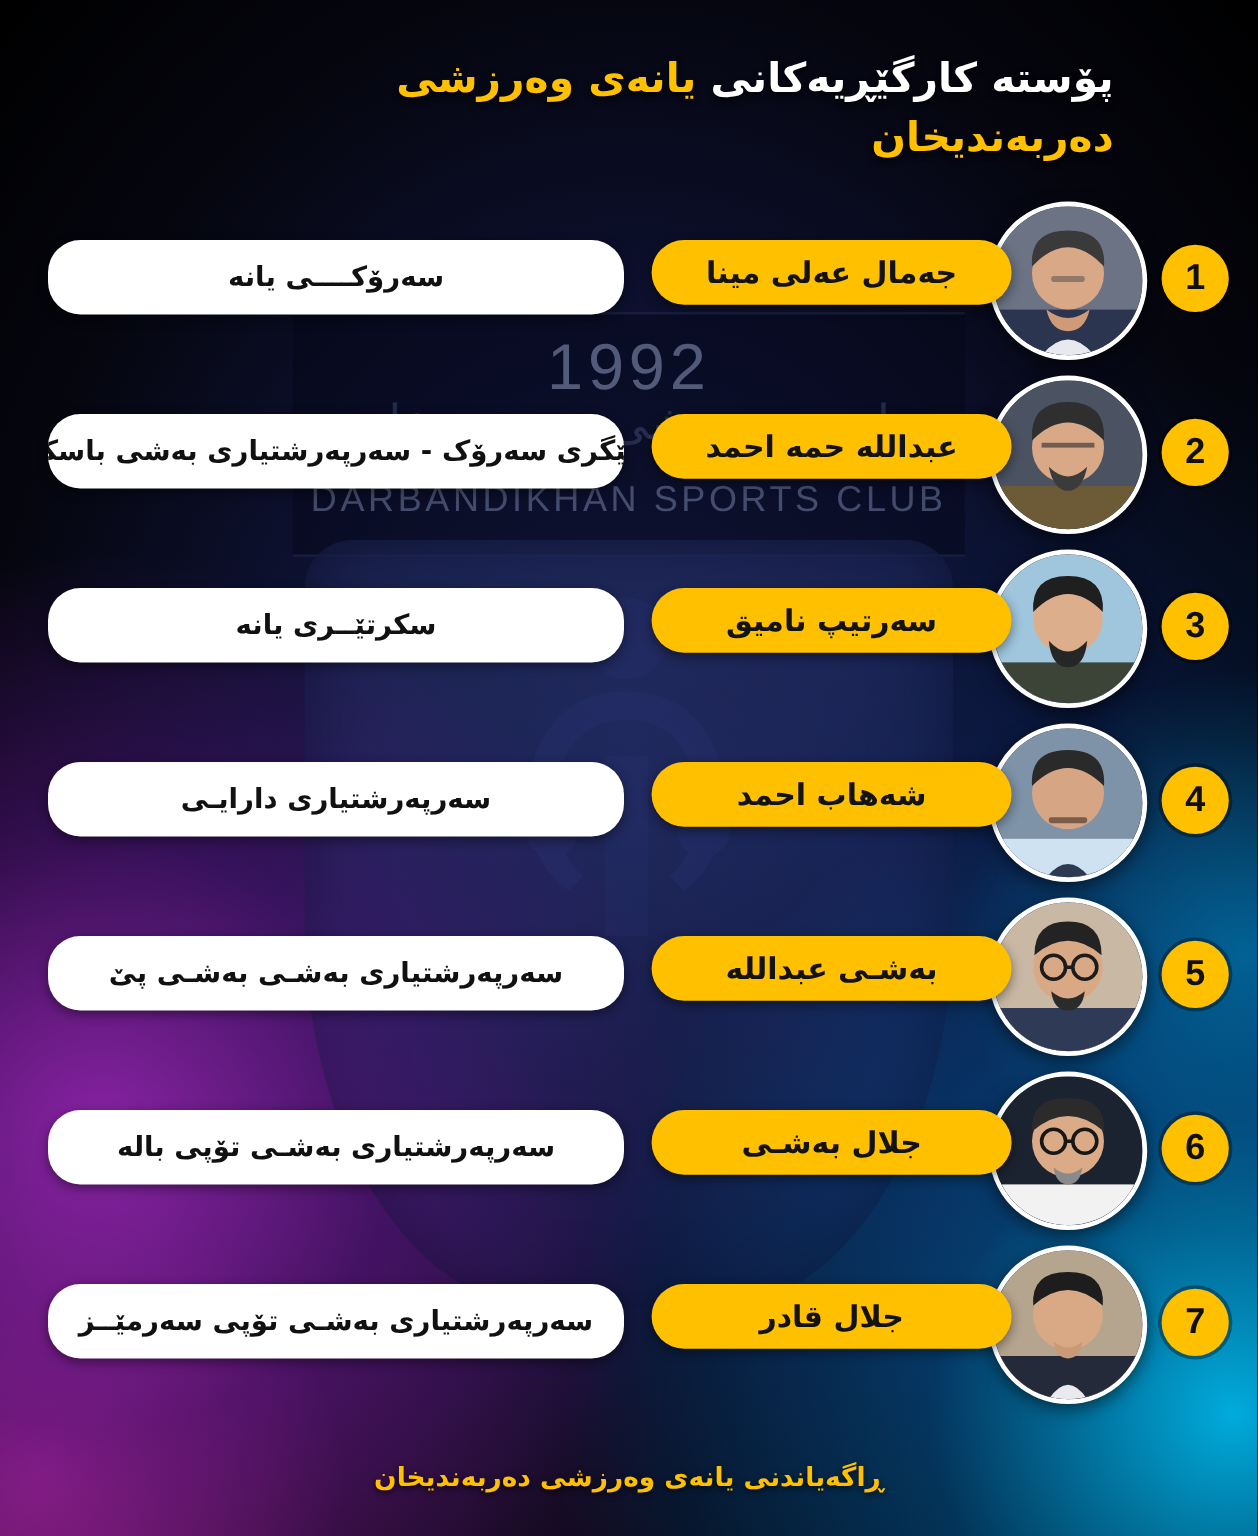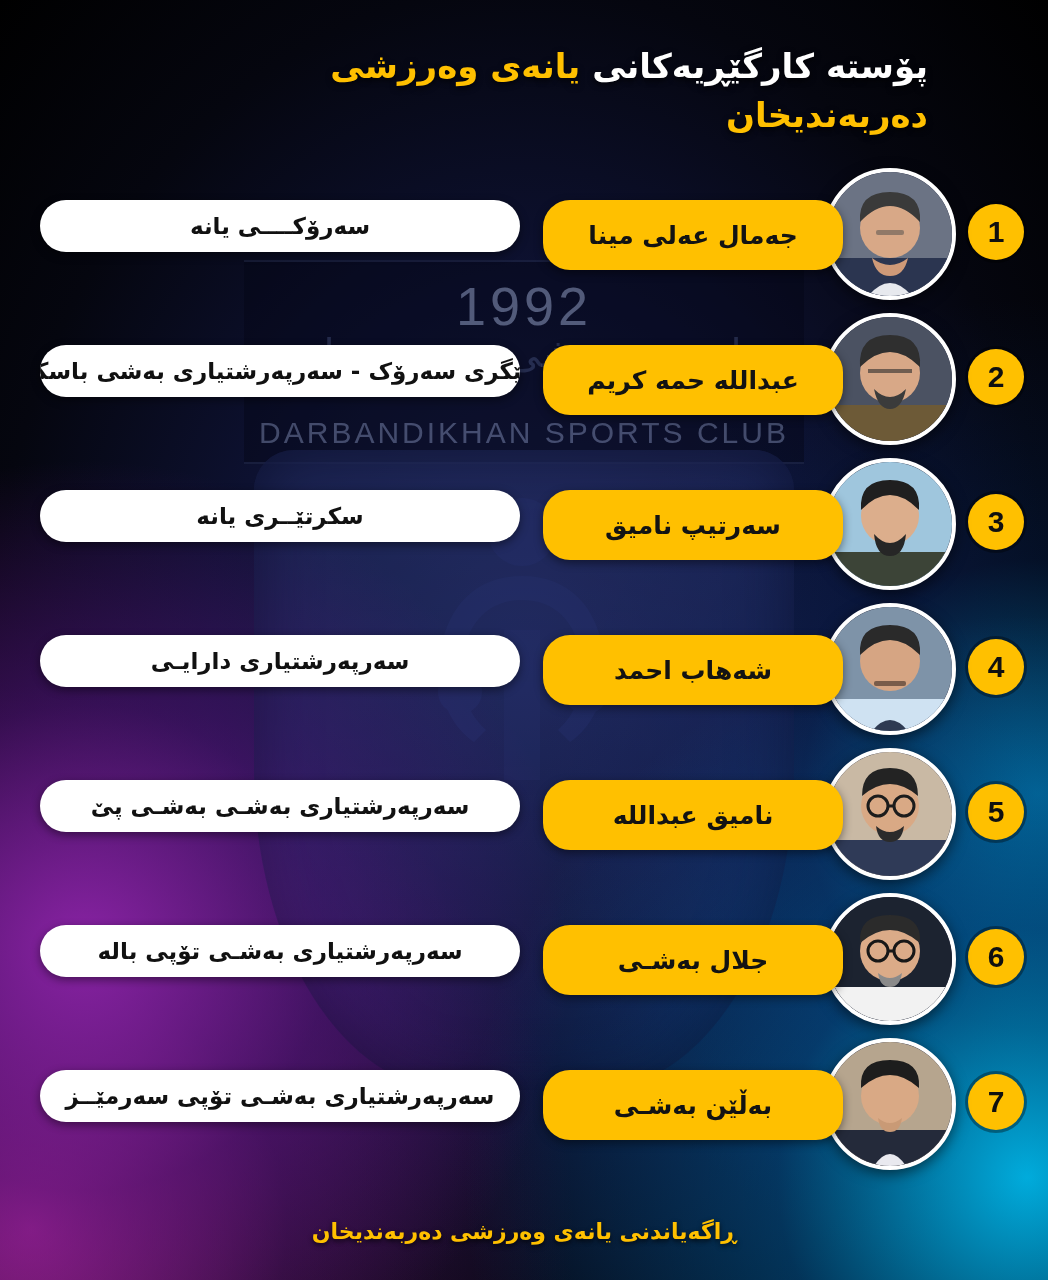--- a/index.html
+++ b/index.html
@@ -77,21 +77,20 @@
     position: absolute;
     left: 50%;
     transform: translateX(-50%);
     top: 250px;
     font-size: 30px;
     letter-spacing: 3px;
     color: rgba(175,190,230,0.62);
     font-family: "Liberation Sans", sans-serif;
     direction: ltr;
     white-space: nowrap;
-    margin-top: 16px;
   }
   .crest-shield {
     position: absolute;
     left: 50%;
     transform: translateX(-50%);
     top: 300px;
     width: 540px;
     height: 640px;
     background: linear-gradient(180deg, rgba(58,74,150,0.55) 0%, rgba(40,52,120,0.45) 55%, rgba(28,36,92,0.30) 100%);
     border-radius: 40px 40px 200px 200px / 40px 40px 320px 320px;
@@ -169,38 +168,38 @@
     background: #2a2f45;
     box-shadow: 0 4px 14px rgba(0,0,0,0.55);
   }
   .avatar svg { display: block; width: 100%; height: 100%; }
 
   .name-pill {
     position: absolute;
     right: 205px;
     top: 32px;
     width: 300px;
-    height: 70px;
+    height: 54px;
     border-radius: 27px;
     background: #FFC000;
     color: #131313;
     display: flex;
     align-items: center;
     justify-content: center;
     font-size: 25px;
     font-weight: bold;
     box-shadow: 0 3px 10px rgba(0,0,0,0.45);
   }
 
   .role-pill {
     position: absolute;
     right: 528px;
     left: 40px;
     top: 32px;
-    height: 52px;
+    height: 62px;
     border-radius: 27px;
     background: #ffffff;
     color: #111111;
     display: flex;
     align-items: center;
     justify-content: center;
     font-size: 23px;
     font-weight: bold;
     box-shadow: 0 3px 10px rgba(0,0,0,0.45);
     padding: 0 16px;
@@ -277,21 +276,21 @@
         <div class="avatar">
           <svg viewBox="0 0 124 124">
             <rect width="124" height="124" fill="#4b5262"></rect>
             <rect x="0" y="88" width="124" height="36" fill="#6d5a37"></rect>
             <circle cx="62" cy="56" r="30" fill="#d8a887"></circle>
             <path d="M32 50 q30 -30 60 0 q2 -32 -30 -32 q-32 0 -30 32 z" fill="#2f2f2f"></path>
             <path d="M46 72 q16 16 32 0 q-4 20 -16 20 q-12 0 -16 -20 z" fill="#3b3b3b"></path>
             <rect x="40" y="52" width="44" height="4" fill="#2b2b2b" opacity="0.6"></rect>
           </svg>
         </div>
-        <div class="name-pill">عبدالله حمه کریم</div>
+        <div class="name-pill">عبدالله حمه احمد</div>
         <div class="role-pill">جێگری سەرۆک - سەرپەرشتیاری بەشی باسکە</div>
       </div>
     </div>
 
     <div class="row">
       <div class="row-inner">
         <div class="rank">3</div>
         <div class="avatar">
           <svg viewBox="0 0 124 124">
             <rect width="124" height="124" fill="#9fc6dd"></rect>
@@ -334,21 +333,21 @@
             <circle cx="62" cy="54" r="29" fill="#d9a985"></circle>
             <path d="M34 44 q28 -24 56 0 q0 -28 -28 -28 q-28 0 -28 28 z" fill="#232323"></path>
             <g fill="none" stroke="#1c1c1c" stroke-width="3">
               <circle cx="50" cy="54" r="10"></circle>
               <circle cx="76" cy="54" r="10"></circle>
               <line x1="60" y1="54" x2="66" y2="54"></line>
             </g>
             <path d="M48 74 q14 12 28 0 q-2 16 -14 16 q-12 0 -14 -16 z" fill="#2b2b2b"></path>
           </svg>
         </div>
-        <div class="name-pill">نامیق عبدالله</div>
+        <div class="name-pill">بەشـی عبدالله</div>
         <div class="role-pill">سەرپەرشتیاری بەشـی بەشـی پێ</div>
       </div>
     </div>
 
     <div class="row">
       <div class="row-inner">
         <div class="rank">6</div>
         <div class="avatar">
           <svg viewBox="0 0 124 124">
             <rect width="124" height="124" fill="#1c2330"></rect>
@@ -374,21 +373,21 @@
         <div class="avatar">
           <svg viewBox="0 0 124 124">
             <rect width="124" height="124" fill="#b6a58e"></rect>
             <rect x="0" y="88" width="124" height="36" fill="#242a3a"></rect>
             <path d="M46 124 q16 -24 32 0 z" fill="#e9e9ef"></path>
             <circle cx="62" cy="54" r="29" fill="#d9a985"></circle>
             <path d="M33 46 q29 -26 58 0 q2 -28 -29 -28 q-31 0 -29 28 z" fill="#1d1d1d"></path>
             <path d="M50 76 q12 10 24 0 q-2 14 -12 14 q-10 0 -12 -14 z" fill="#c99a76"></path>
           </svg>
         </div>
-        <div class="name-pill">بەڵێن بەشـی</div>
+        <div class="name-pill">جلال قادر</div>
         <div class="role-pill">سەرپەرشتیاری بەشـی تۆپی سەرمێــز</div>
       </div>
     </div>
 
   </div>
 
   <div class="footer">ڕاگەیاندنی یانەی وەرزشی دەربەندیخان</div>
 </div>
 
 </body></html>

